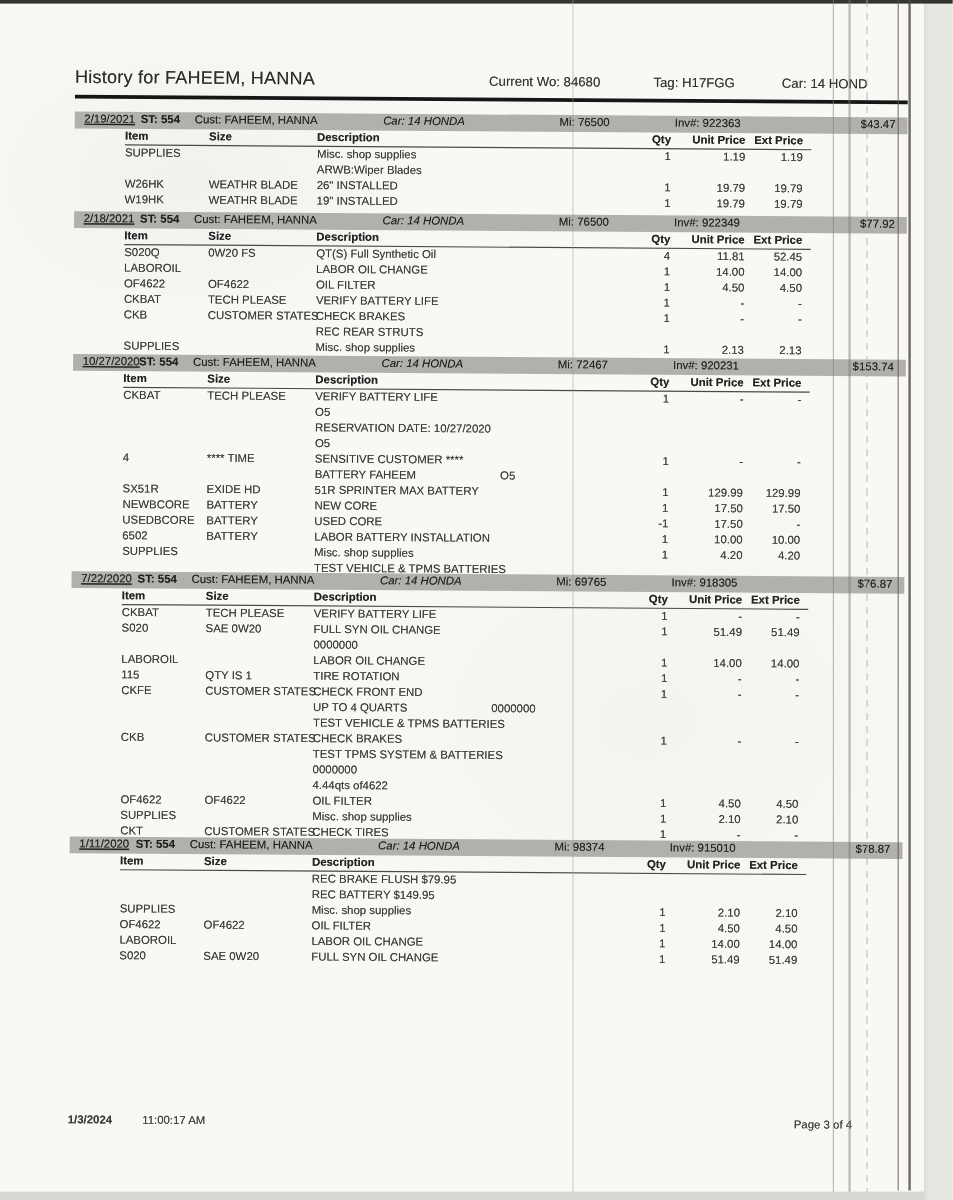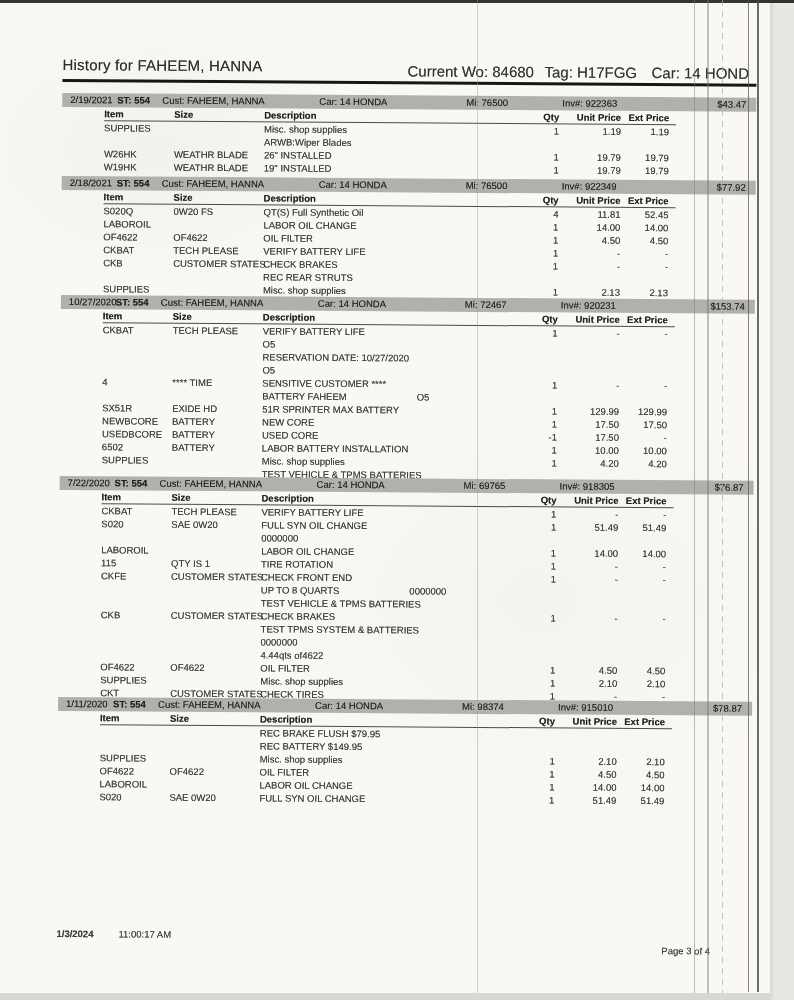--- a/index.html
+++ b/index.html
@@ -26,48 +26,48 @@
   }
   .content{
     position:absolute;left:63px;top:0;width:694px;height:1000px;
     transform:rotate(0.4deg);transform-origin:0 0;
     z-index:2;
     text-shadow:0 0 0.5px rgba(59,59,59,0.65);
   }
   
   .doc-header{position:absolute;top:56px;left:0;width:694px;height:26px;}
   .doc-title{position:absolute;left:0;top:0;font-size:15px;letter-spacing:0.2px;color:#2c2c2c;}
-  .hd-field{position:absolute;top:4px;font-size:15px;color:#333;}
+  .hd-field{position:absolute;top:4px;font-size:11px;color:#333;}
   .f-wo{left:345px;} .f-tag{left:482px;} .f-carhdr{left:589px;}
   .hd-rule{position:absolute;left:0;top:23px;width:694px;height:3px;background:var(--rule);}
   
   .sections{position:absolute;left:0;top:93px;width:694px;}
   .invoice-section{position:absolute;left:0;width:694px;}
   .band{
     position:relative;height:14px;line-height:14px;width:694px;
     background:var(--band-bg);
     font-size:9.5px;color:#1f1f1f;
   }
   .bf{position:absolute;white-space:nowrap;}
-  .b-date{left:8px;} .b-st{left:55px;font-weight:bold;} .b-cust{left:100px;} .b-car{left:257px;}
+  .b-date{left:8px;text-decoration:underline;} .b-st{left:55px;font-weight:bold;} .b-cust{left:100px;} .b-car{left:257px;font-style:italic;}
   .b-mi{left:404px;} .b-inv{left:500px;} .b-total{right:10px;}
   .tbl{margin-left:42px;width:572px;}
   .thead,.row{
     display:grid;
     grid-template-columns:70px 90px 275px 20px 62px 48px;
     height:13px;line-height:13px;font-size:9.5px;white-space:nowrap;
   }
   .thead{font-weight:bold;border-bottom:1px solid #4b4a47;color:#222;}
   .c-qty,.c-unit,.c-ext,.cl-qty,.cl-unit,.cl-ext{text-align:right;}
   .cl-desc{position:relative;}
   .d2{display:inline-block;margin-left:70px;}
   
   .doc-footer{position:absolute;left:0;top:928px;width:694px;height:14px;font-size:9.5px;color:#3d3d3d;}
   .ft-date{position:absolute;left:0;font-weight:bold;} .ft-time{position:absolute;left:62px;}
-  .ft-page{position:absolute;left:605px;margin-top:13px;}
+  .ft-page{position:absolute;left:605px;}
   
   .artifacts{position:absolute;inset:0;z-index:3;pointer-events:none;}
   .a{position:absolute;}
   .a-topbar{left:0;top:0;width:794px;height:3px;background:rgba(30,30,28,0.9);}
   .a-v1{left:477px;top:0;width:1px;height:1000px;background:rgba(160,158,152,0.45);}
   .a-v2{left:694px;top:0;width:1px;height:1000px;background:rgba(128,126,120,0.5);}
   .a-v3{left:707px;top:0;width:2px;height:1000px;background:rgba(120,118,112,0.45);}
   .a-v4{left:722px;top:0;width:1px;height:1000px;
         background:repeating-linear-gradient(to bottom, rgba(175,173,166,0.7) 0 6px, transparent 6px 11px);}
   .a-v5{left:748px;top:0;width:1px;height:992px;background:rgba(92,90,86,0.75);}
@@ -435,21 +435,21 @@
     <span class="cl cl-size">CUSTOMER STATES</span>
     <span class="cl cl-desc"><span class="d1">CHECK FRONT END</span></span>
     <span class="cl cl-qty">1</span>
     <span class="cl cl-unit">-</span>
     <span class="cl cl-ext">-</span>
   </div>
 
   <div class="row">
     <span class="cl cl-item"></span>
     <span class="cl cl-size"></span>
-    <span class="cl cl-desc"><span class="d1">UP TO 8 QUARTS</span><span class="d2">0000000</span></span>
+    <span class="cl cl-desc"><span class="d1">UP TO 4 QUARTS</span><span class="d2">0000000</span></span>
     <span class="cl cl-qty"></span>
     <span class="cl cl-unit"></span>
     <span class="cl cl-ext"></span>
   </div>
 
   <div class="row">
     <span class="cl cl-item"></span>
     <span class="cl cl-size"></span>
     <span class="cl cl-desc"><span class="d1">TEST VEHICLE &amp; TPMS BATTERIES</span></span>
     <span class="cl cl-qty"></span>

